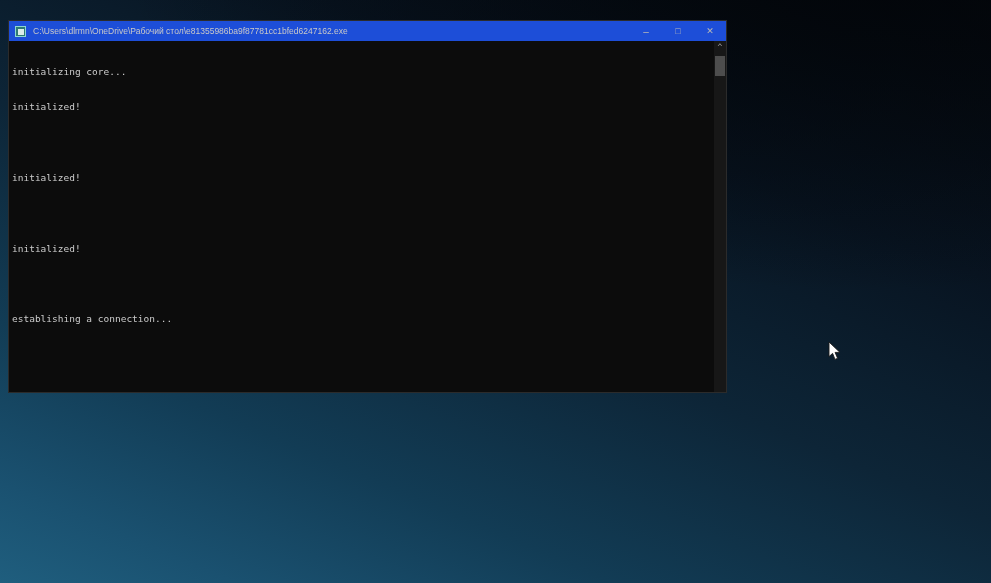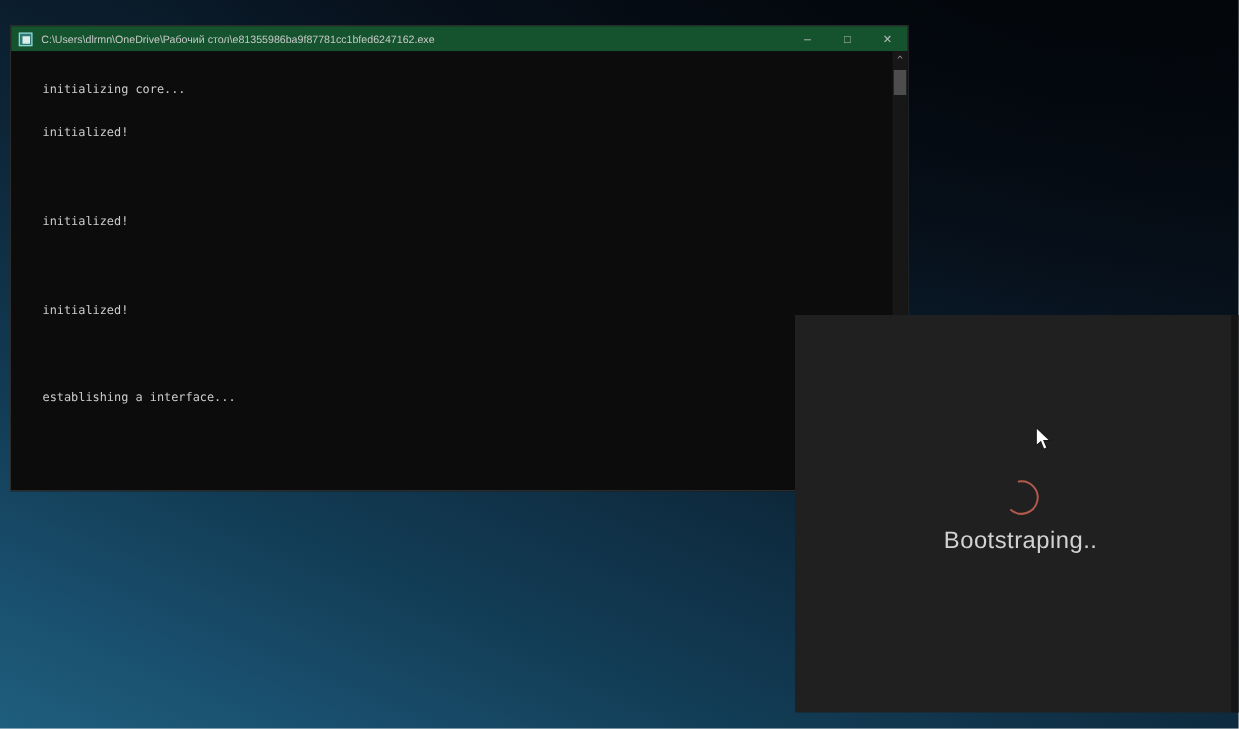--- a/index.html
+++ b/index.html
@@ -14,21 +14,21 @@
     background:
       radial-gradient(ellipse 130% 95% at 88% -5%, rgba(2,5,9,0.92) 0%, rgba(2,5,9,0.0) 58%),
       linear-gradient(203deg,#05090f 0%,#081421 28%,#0d2537 52%,#123c55 74%,#1a5170 90%,#1f5e7e 100%);
   }
   
   .console-window{
     position:absolute;left:8px;top:20px;width:719px;height:373px;
     background:#0c0c0c;border:1px solid #2b2b2b;box-sizing:border-box;
   }
   .console-titlebar{
-    height:20px;background:#14532d;display:flex;align-items:center;
+    height:20px;background:#1d4ed8;display:flex;align-items:center;
     user-select:none;
   }
   .app-icon{
     width:11px;height:11px;margin-left:6px;flex:0 0 auto;
     background:#2f7a74;border:1px solid #8fd8d0;box-sizing:border-box;
     position:relative;
   }
   .app-icon::after{
     content:"";position:absolute;left:2px;top:2px;right:1px;bottom:1px;
     background:#ddeeea;
@@ -47,21 +47,21 @@
   
   .console-body{
     position:relative;height:351px;background:#0c0c0c;
   }
   .console-output{
     position:absolute;left:3px;top:1px;right:14px;
     font-family:"DejaVu Sans Mono","Liberation Mono",monospace;
     font-size:9.5px;line-height:11.8px;color:#cccccc;
     white-space:pre;
   }
-  .console-line{min-height:11.8px;margin-left:22px;}
+  .console-line{min-height:11.8px;}
   
   .console-scrollbar{
     position:absolute;top:0;right:0;width:12px;height:100%;
     background:#171717;
   }
   .scroll-up-btn{
     height:13px;display:flex;align-items:center;justify-content:center;
     color:#9a9a9a;font-size:8px;font-family:"DejaVu Sans Mono",monospace;
     line-height:8px;
   }
@@ -98,33 +98,27 @@
     </div>
     <div class="console-body">
       <div class="console-output">
         <div class="console-line">initializing core...</div>
         <div class="console-line">initialized!</div>
         <div class="console-line"></div>
         <div class="console-line">initialized!</div>
         <div class="console-line"></div>
         <div class="console-line">initialized!</div>
         <div class="console-line"></div>
-        <div class="console-line">establishing a interface...</div>
+        <div class="console-line">establishing a connection...</div>
       </div>
       <div class="console-scrollbar">
         <div class="scroll-up-btn">^</div>
         <div class="scroll-thumb"></div>
       </div>
     </div>
   </div>
 
-  <div class="bootstrap-panel">
-    <svg class="spinner" width="34" height="34" viewBox="0 0 34 34">
-      <path d="M15 4.2 A13 13 0 1 1 8.8 27" fill="none" stroke="#b2594d" stroke-width="1.6" stroke-linecap="round"></path>
-    </svg>
-    <div class="bootstrap-status">Bootstraping..</div>
-  </div>
 
   <svg class="mouse-cursor" width="14" height="20" viewBox="0 0 14 20">
     <path d="M1 1 L1 15.6 L4.6 12.4 L7 18.4 L9.6 17.3 L7.1 11.4 L12 11.4 Z" fill="#ffffff" stroke="#1a1a1a" stroke-width="0.9"></path>
   </svg>
 
 </div>
 
 </body></html>

